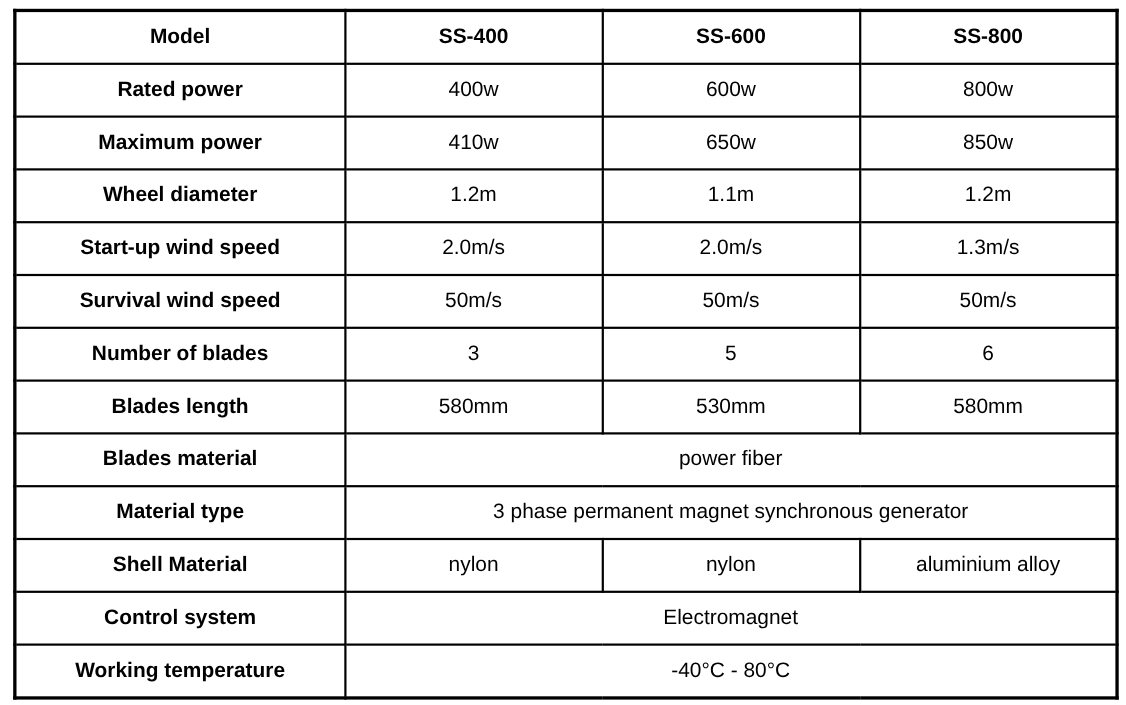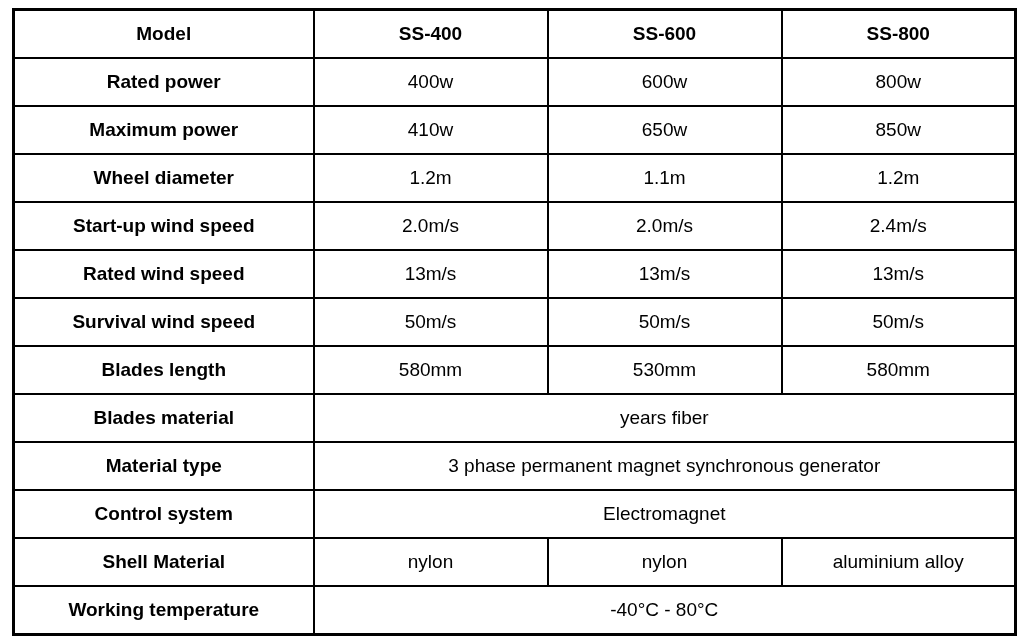--- a/index.html
+++ b/index.html
@@ -95,57 +95,57 @@
         <tr>
           <td class="label-cell">Wheel diameter</td>
           <td class="value-cell">1.2m</td>
           <td class="value-cell">1.1m</td>
           <td class="value-cell">1.2m</td>
         </tr>
         <tr>
           <td class="label-cell">Start-up wind speed</td>
           <td class="value-cell">2.0m/s</td>
           <td class="value-cell">2.0m/s</td>
-          <td class="value-cell">2.4m/s</td>
-        </tr>
-        <tr>
-          <td class="label-cell">Rated wind speed</td>
-          <td class="value-cell">13m/s</td>
-          <td class="value-cell">13m/s</td>
-          <td class="value-cell">13m/s</td>
+          <td class="value-cell">1.3m/s</td>
         </tr>
         <tr>
           <td class="label-cell">Survival wind speed</td>
           <td class="value-cell">50m/s</td>
           <td class="value-cell">50m/s</td>
           <td class="value-cell">50m/s</td>
+        </tr>
+        <tr>
+          <td class="label-cell">Number of blades</td>
+          <td class="value-cell">3</td>
+          <td class="value-cell">5</td>
+          <td class="value-cell">6</td>
         </tr>
         <tr>
           <td class="label-cell">Blades length</td>
           <td class="value-cell">580mm</td>
           <td class="value-cell">530mm</td>
           <td class="value-cell">580mm</td>
         </tr>
         <tr>
           <td class="label-cell">Blades material</td>
-          <td class="value-cell" colspan="3">years fiber</td>
+          <td class="value-cell" colspan="3">power fiber</td>
         </tr>
         <tr>
           <td class="label-cell">Material type</td>
           <td class="value-cell" colspan="3">3 phase permanent magnet synchronous generator</td>
         </tr>
         <tr>
-          <td class="label-cell">Control system</td>
-          <td class="value-cell" colspan="3">Electromagnet</td>
-        </tr>
-        <tr>
           <td class="label-cell">Shell Material</td>
           <td class="value-cell">nylon</td>
           <td class="value-cell">nylon</td>
           <td class="value-cell">aluminium alloy</td>
+        </tr>
+        <tr>
+          <td class="label-cell">Control system</td>
+          <td class="value-cell" colspan="3">Electromagnet</td>
         </tr>
         <tr>
           <td class="label-cell">Working temperature</td>
           <td class="value-cell" colspan="3">-40°C  -  80°C</td>
         </tr>
       </tbody>
   </table>
 </div>
 
 </body></html>

